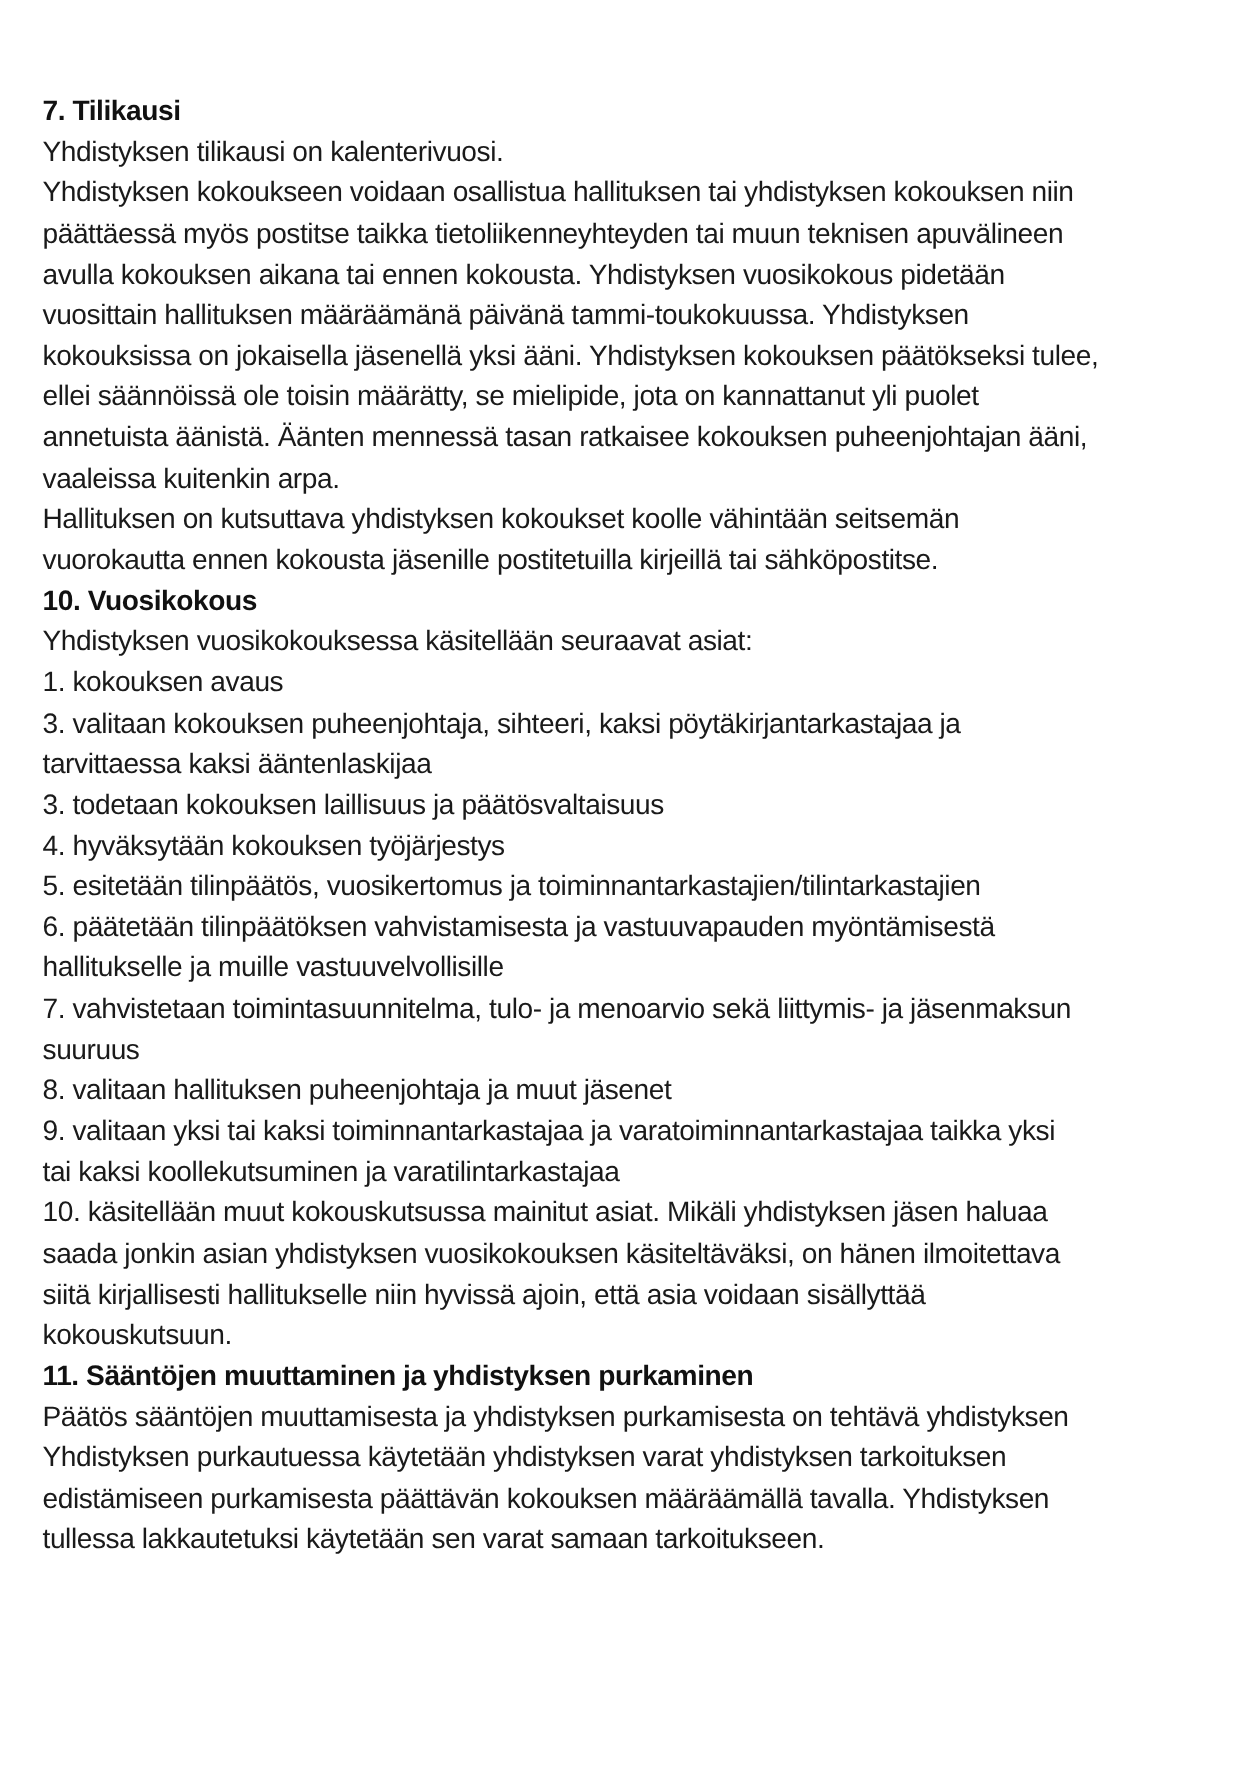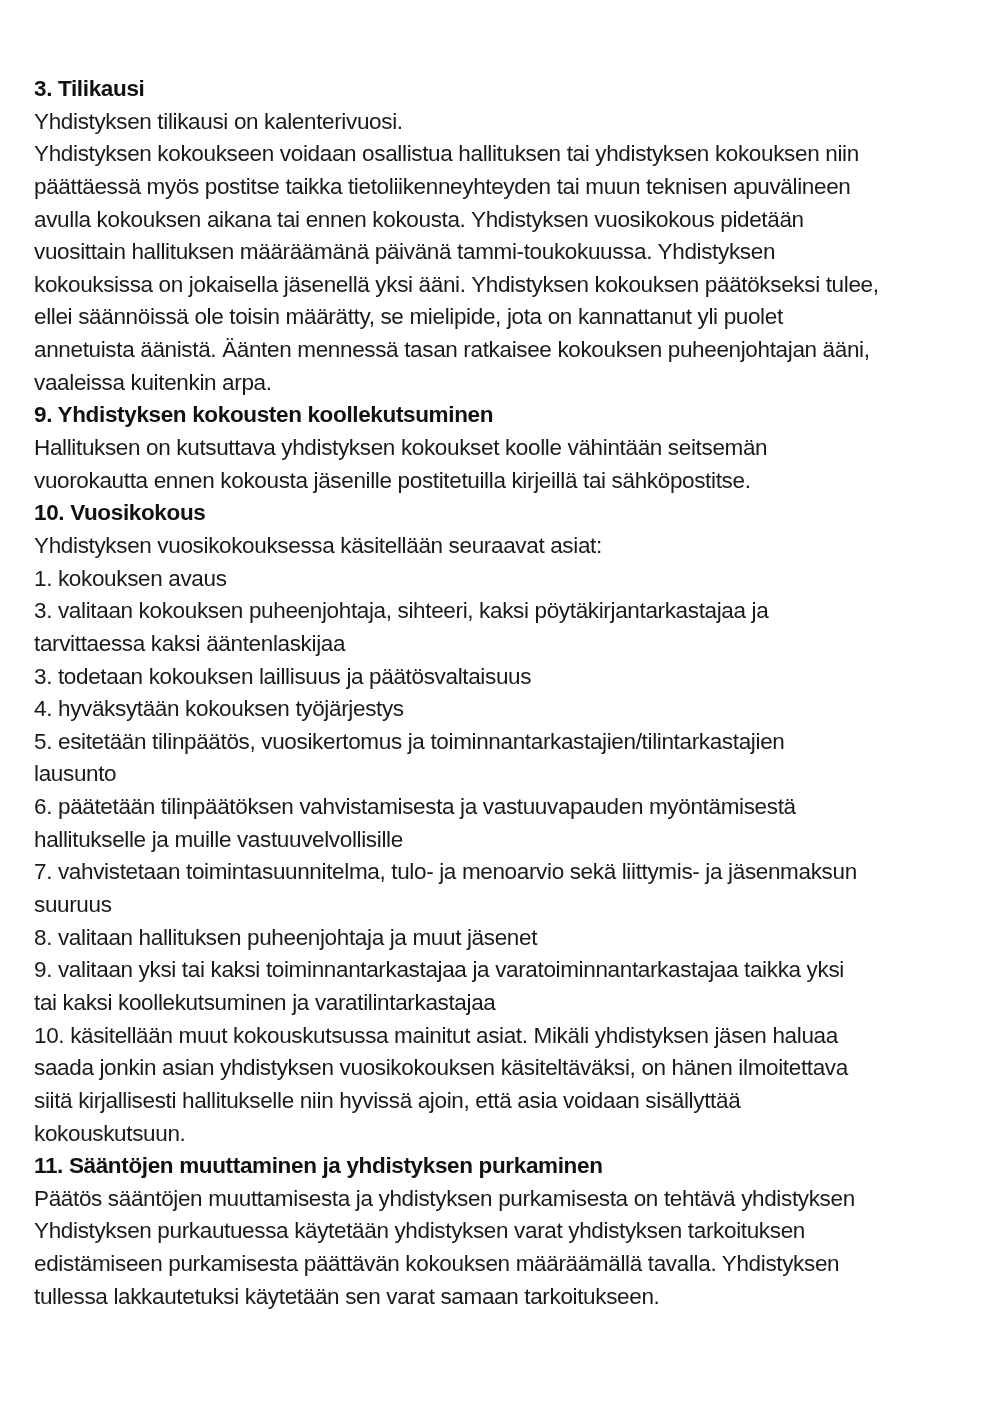--- a/index.html
+++ b/index.html
@@ -12,51 +12,49 @@
   }
   .line { height: 32.65px; line-height: 32.65px; white-space: nowrap; }
   .heading { font-weight: bold; color: #111111; }
 </style>
 </head>
 <body>
 
 <div class="page">
 
   <section>
-    <div class="line heading">3. Tilikausi</div>
+    <div class="line heading">7. Tilikausi</div>
     <div class="line">Yhdistyksen tilikausi on kalenterivuosi.</div>
   </section>
 
   <section>
     <div class="line">Yhdistyksen kokoukseen voidaan osallistua hallituksen tai yhdistyksen kokouksen niin</div>
     <div class="line">päättäessä myös postitse taikka tietoliikenneyhteyden tai muun teknisen apuvälineen</div>
     <div class="line">avulla kokouksen aikana tai ennen kokousta. Yhdistyksen vuosikokous pidetään</div>
     <div class="line">vuosittain hallituksen määräämänä päivänä tammi-toukokuussa. Yhdistyksen</div>
     <div class="line">kokouksissa on jokaisella jäsenellä yksi ääni. Yhdistyksen kokouksen päätökseksi tulee,</div>
     <div class="line">ellei säännöissä ole toisin määrätty, se mielipide, jota on kannattanut yli puolet</div>
     <div class="line">annetuista äänistä. Äänten mennessä tasan ratkaisee kokouksen puheenjohtajan ääni,</div>
     <div class="line">vaaleissa kuitenkin arpa.</div>
   </section>
 
   <section>
-    <div class="line heading">9. Yhdistyksen kokousten koollekutsuminen</div>
     <div class="line">Hallituksen on kutsuttava yhdistyksen kokoukset koolle vähintään seitsemän</div>
     <div class="line">vuorokautta ennen kokousta jäsenille postitetuilla kirjeillä tai sähköpostitse.</div>
   </section>
 
   <section>
     <div class="line heading">10. Vuosikokous</div>
     <div class="line">Yhdistyksen vuosikokouksessa käsitellään seuraavat asiat:</div>
     <div class="line">1. kokouksen avaus</div>
     <div class="line">3. valitaan kokouksen puheenjohtaja, sihteeri, kaksi pöytäkirjantarkastajaa ja</div>
     <div class="line">tarvittaessa kaksi ääntenlaskijaa</div>
     <div class="line">3. todetaan kokouksen laillisuus ja päätösvaltaisuus</div>
     <div class="line">4. hyväksytään kokouksen työjärjestys</div>
     <div class="line">5. esitetään tilinpäätös, vuosikertomus ja toiminnantarkastajien/tilintarkastajien</div>
-    <div class="line">lausunto</div>
     <div class="line">6. päätetään tilinpäätöksen vahvistamisesta ja vastuuvapauden myöntämisestä</div>
     <div class="line">hallitukselle ja muille vastuuvelvollisille</div>
     <div class="line">7. vahvistetaan toimintasuunnitelma, tulo- ja menoarvio sekä liittymis- ja jäsenmaksun</div>
     <div class="line">suuruus</div>
     <div class="line">8. valitaan hallituksen puheenjohtaja ja muut jäsenet</div>
     <div class="line">9. valitaan yksi tai kaksi toiminnantarkastajaa ja varatoiminnantarkastajaa taikka yksi</div>
     <div class="line">tai kaksi koollekutsuminen ja varatilintarkastajaa</div>
     <div class="line">10. käsitellään muut kokouskutsussa mainitut asiat. Mikäli yhdistyksen jäsen haluaa</div>
     <div class="line">saada jonkin asian yhdistyksen vuosikokouksen käsiteltäväksi, on hänen ilmoitettava</div>
     <div class="line">siitä kirjallisesti hallitukselle niin hyvissä ajoin, että asia voidaan sisällyttää</div>

